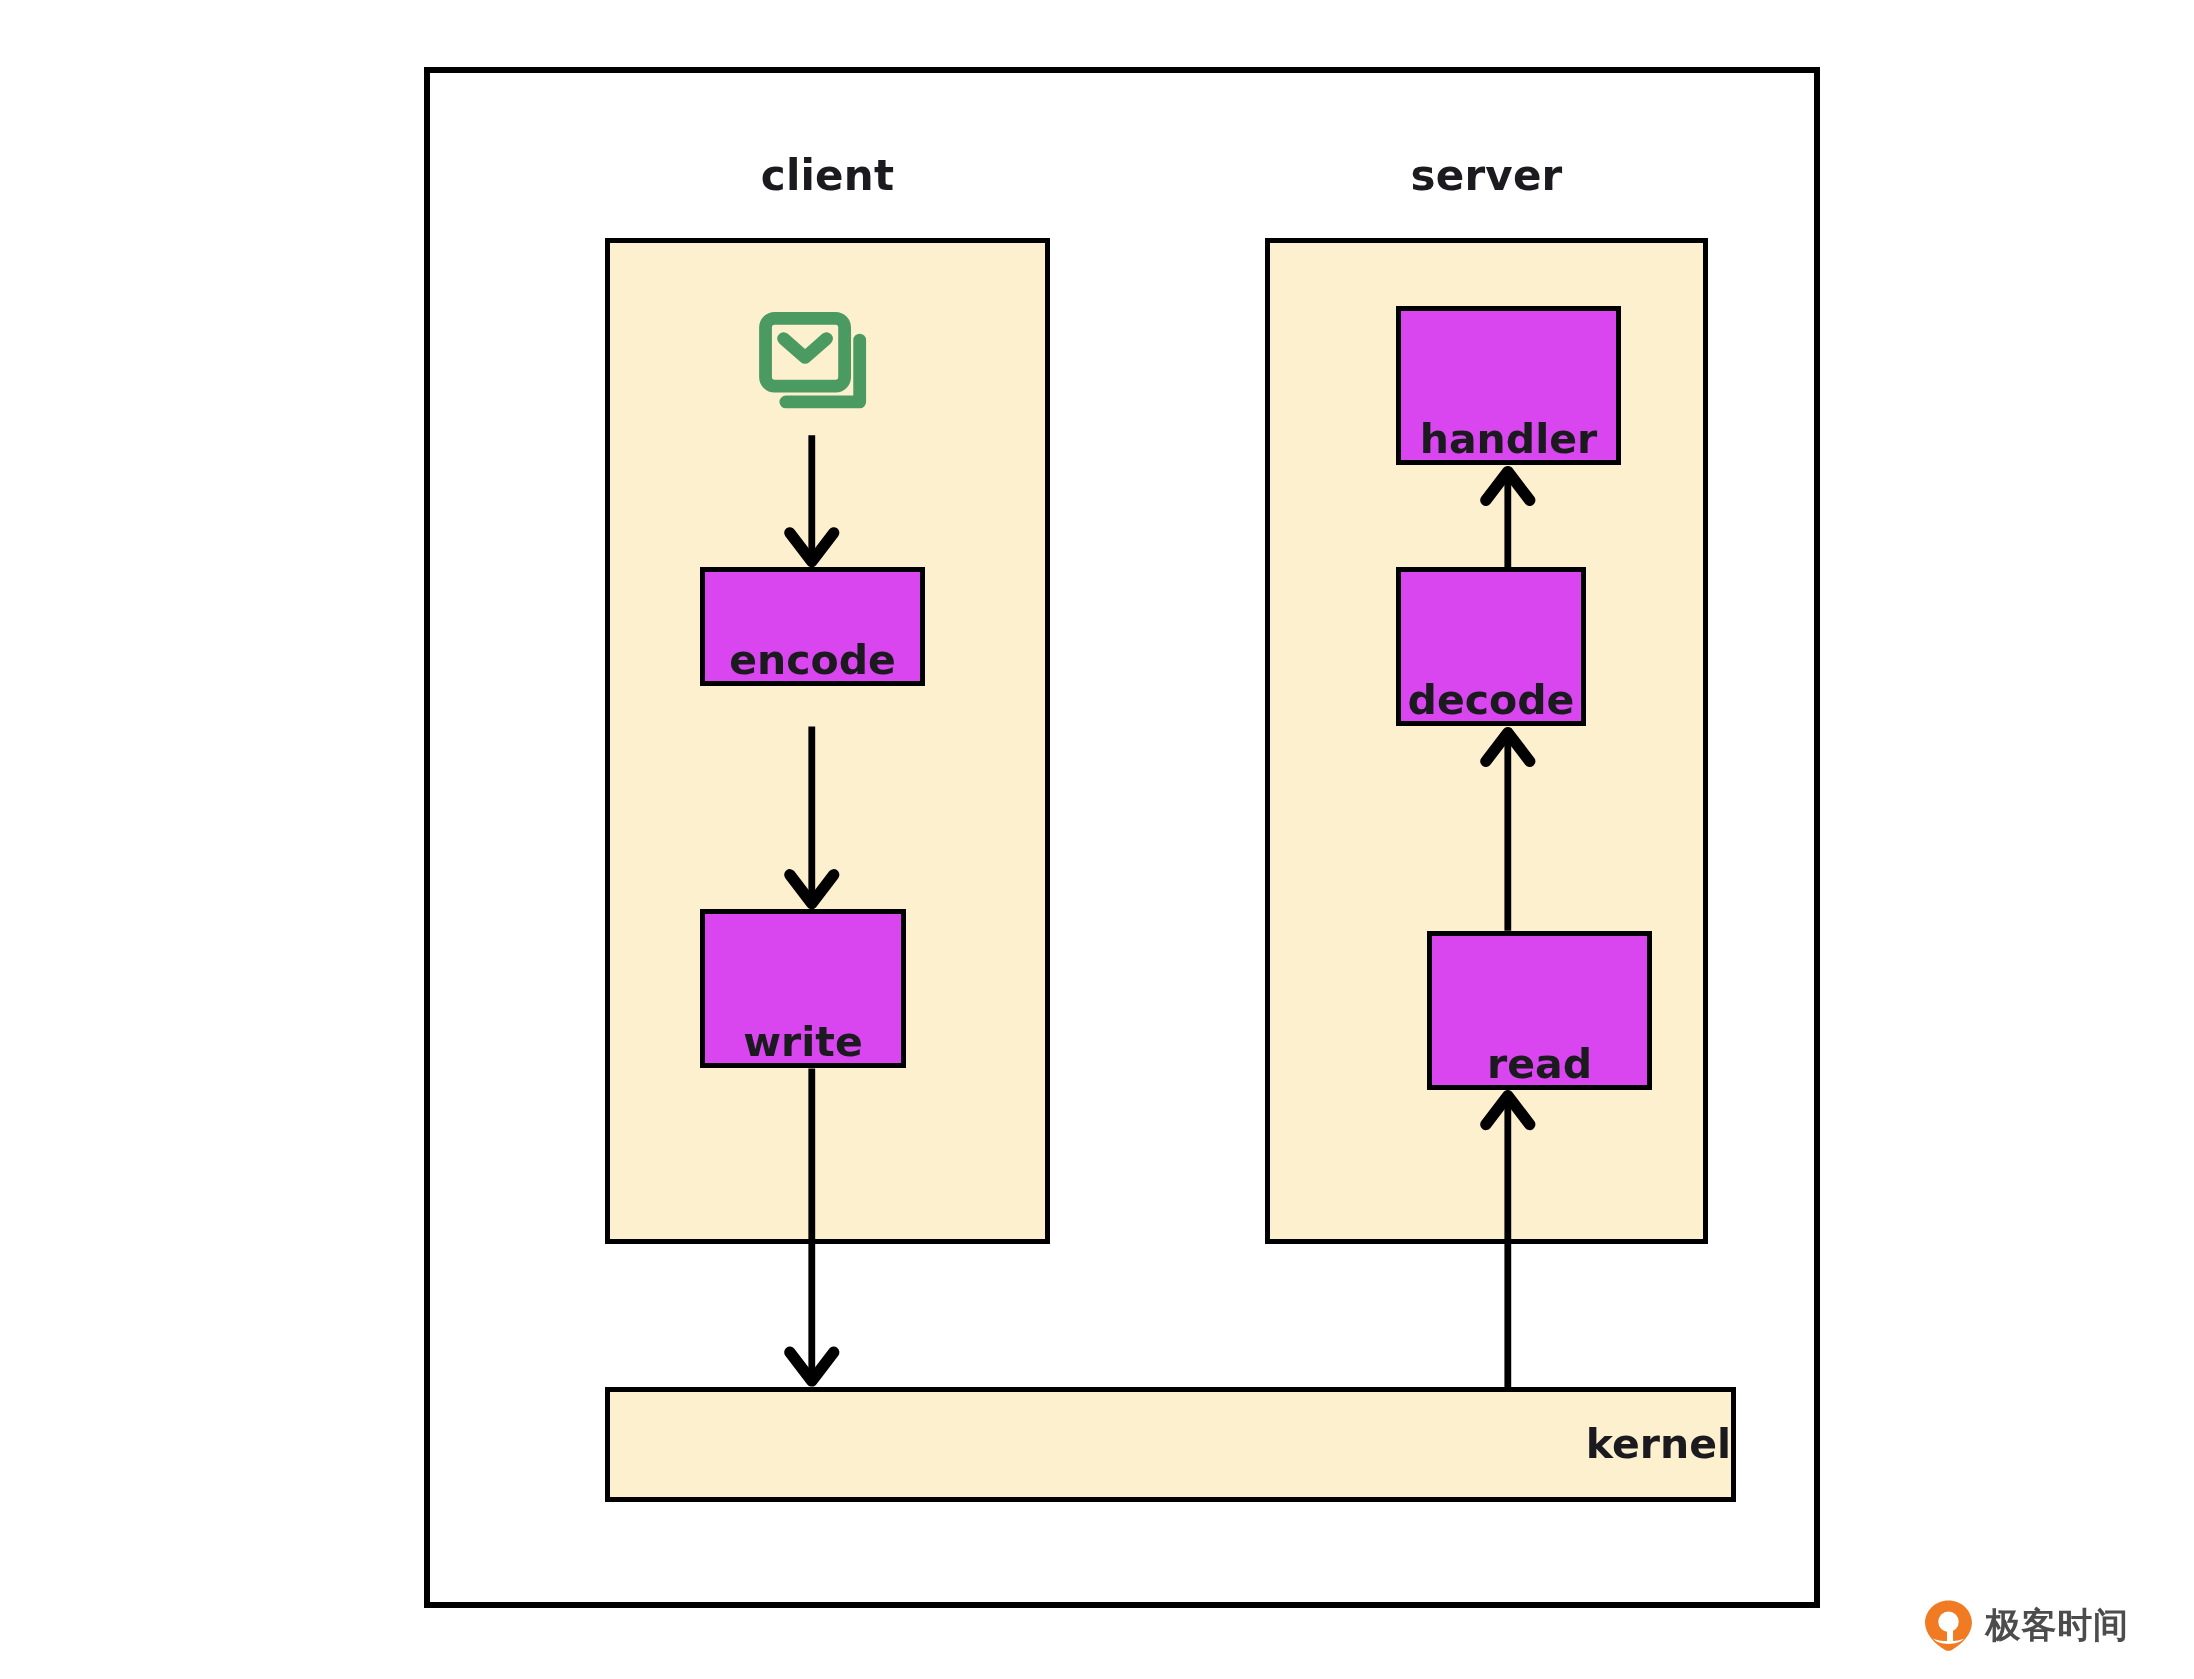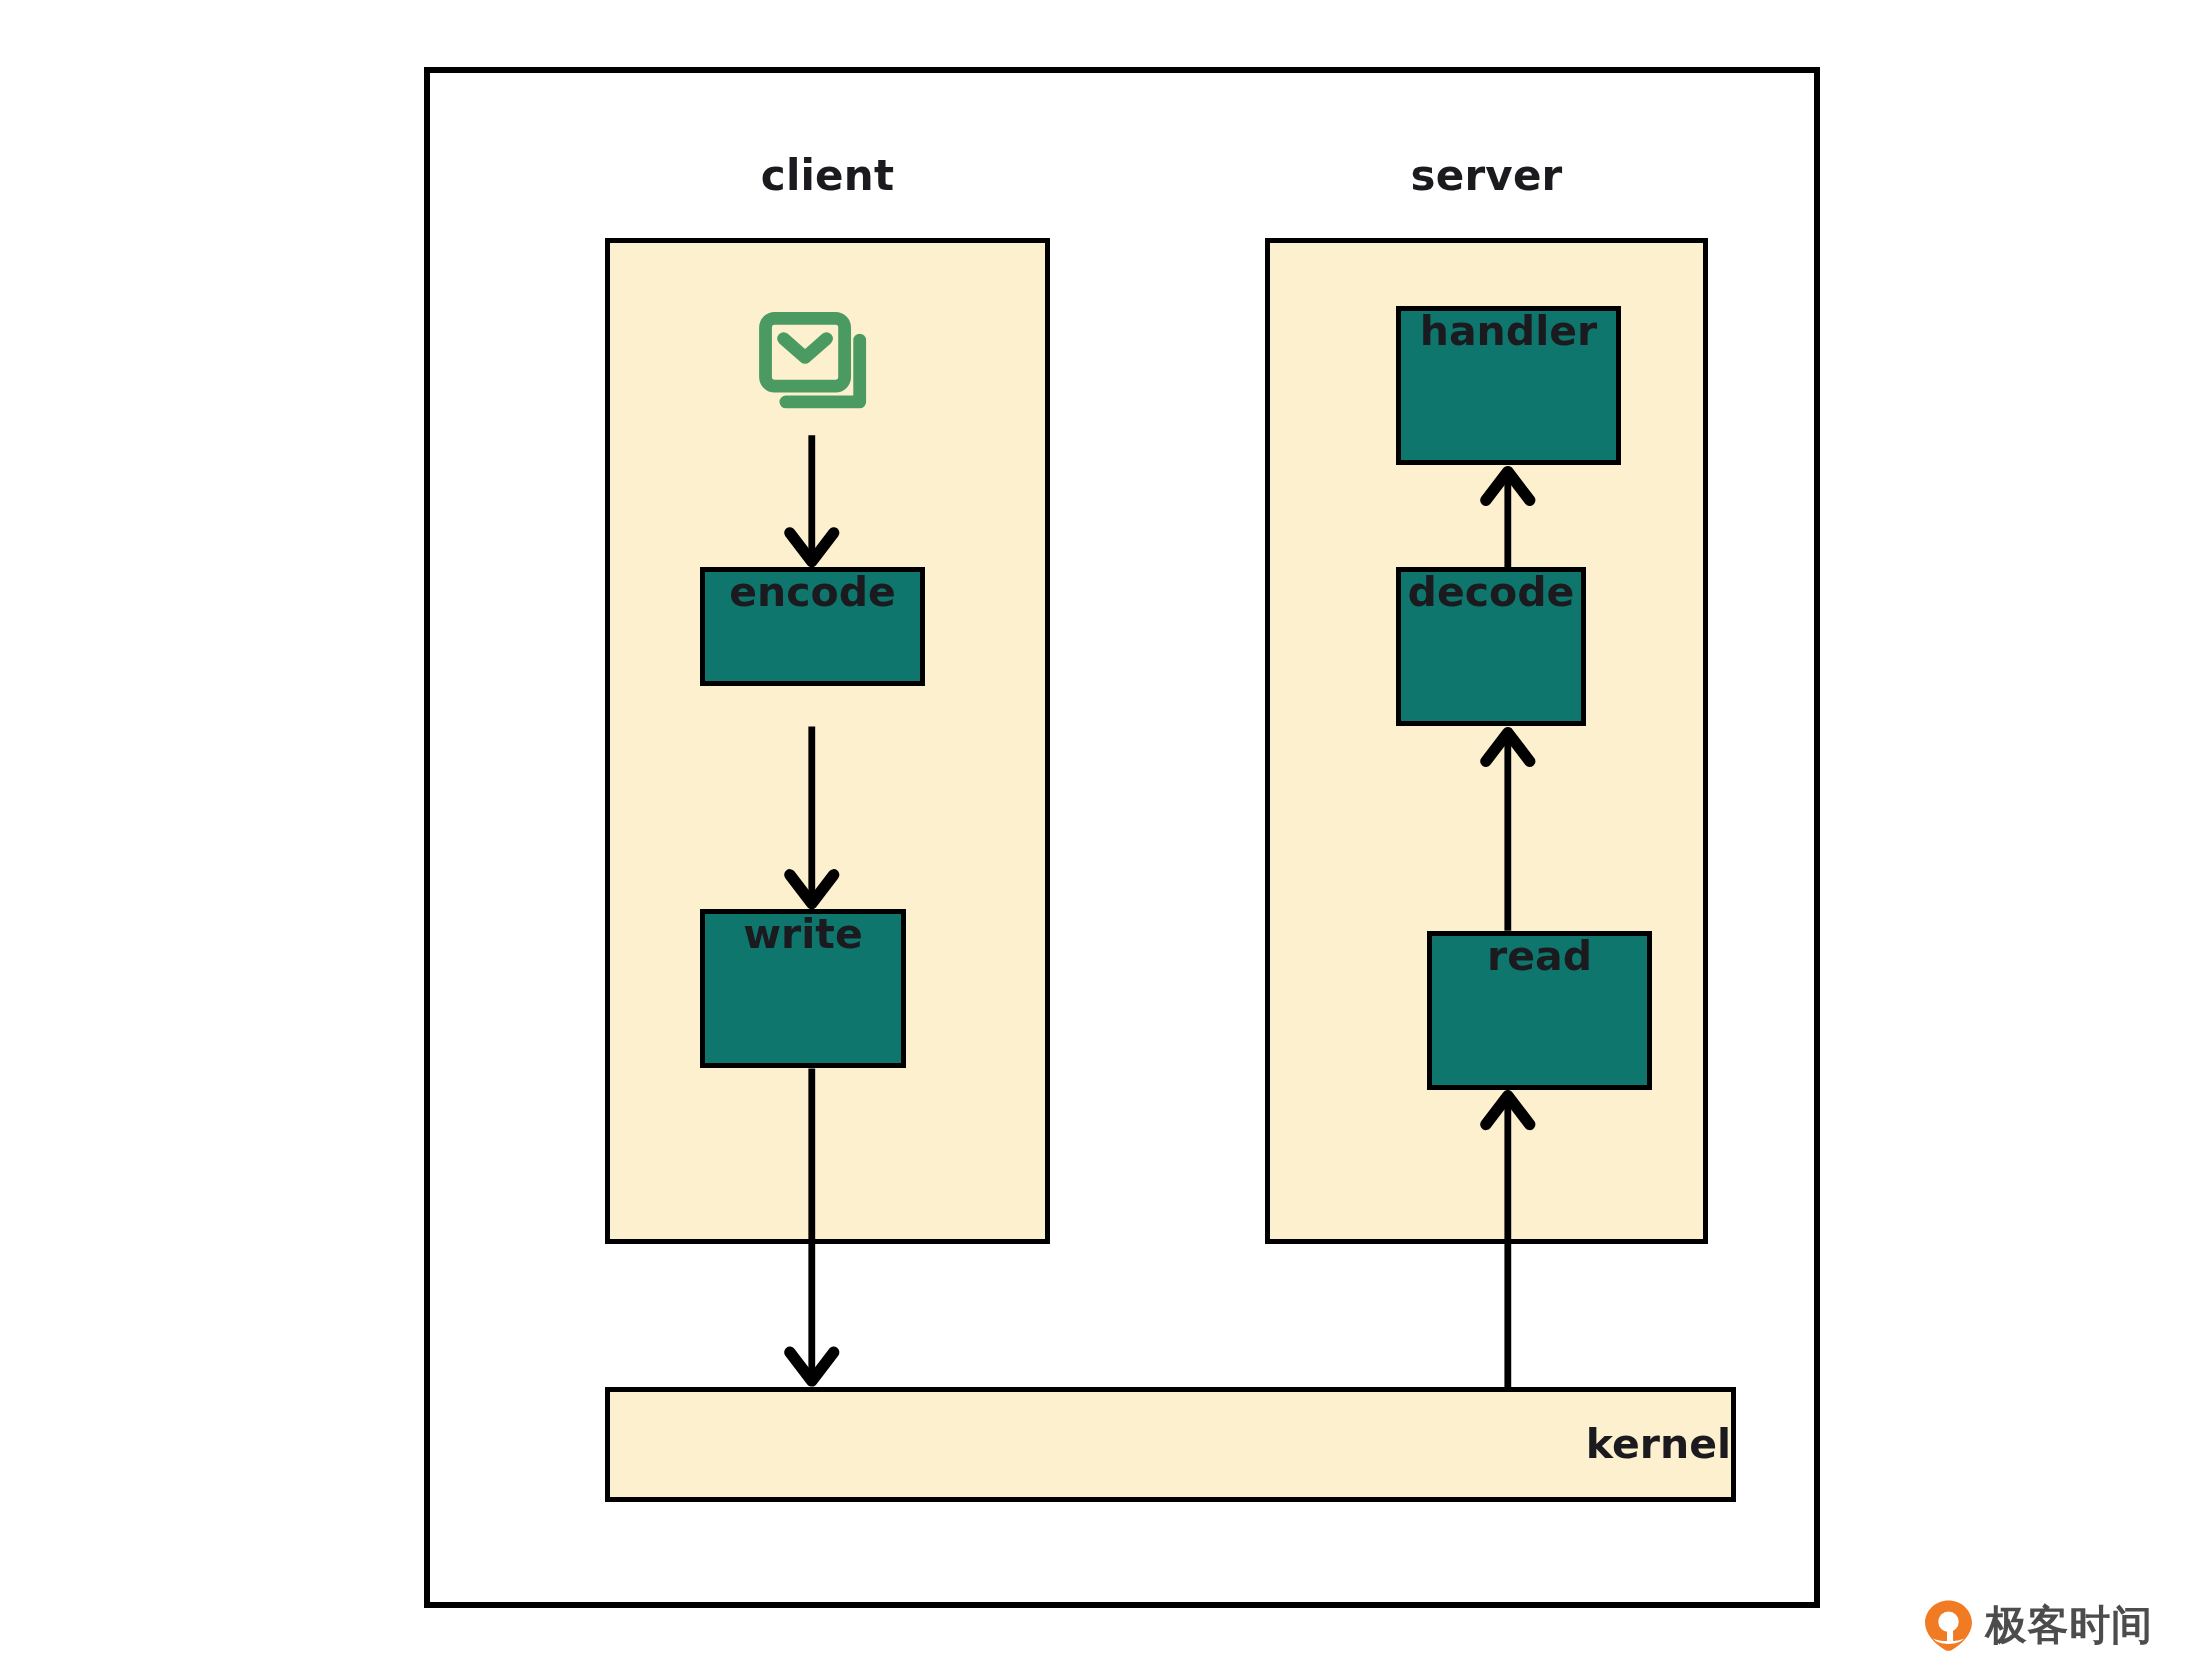--- a/index.html
+++ b/index.html
@@ -54,25 +54,25 @@
     background: #fdf0ce;
     border: 5.3px solid #000000;
     box-sizing: border-box;
   }
   #lane-client { left: 605px; top: 238px; width: 445px; height: 1006px; }
   #lane-server { left: 1265px; top: 238px; width: 443px; height: 1006px; }
 
   
   .proc-box {
     position: absolute;
-    background: #0f766e;
+    background: #d946ef;
     border: 5.3px solid #000000;
     box-sizing: border-box;
     display: flex;
-    align-items: flex-start;
+    align-items: flex-end;
     justify-content: center;
   }
   .proc-label {
     font-size: 41px;
     color: #1b1b1f;
     line-height: 1;
     white-space: nowrap;
   }
   #box-encode  { left: 700px;  top: 567px;  width: 225px; height: 119px; }
   #box-write   { left: 700px;  top: 909px; width: 206px; height: 159px; }
@@ -124,21 +124,21 @@
     left: 1922px;
     top: 1595px;
     width: 250px;
     height: 61px;
     display: flex;
     align-items: center;
     gap: 10.6px;
   }
   #wm-logo { width: 53px; height: 53px; flex: 0 0 auto; }
   #wm-text {
-    font-size: 41px;
+    font-size: 35px;
     color: #4c4c4c;
     letter-spacing: 0.8px;
     line-height: 1;
     white-space: nowrap;
     font-family: "DejaVu Sans", "Liberation Sans", sans-serif;
   }
 </style>
 </head>
 <body>
 

